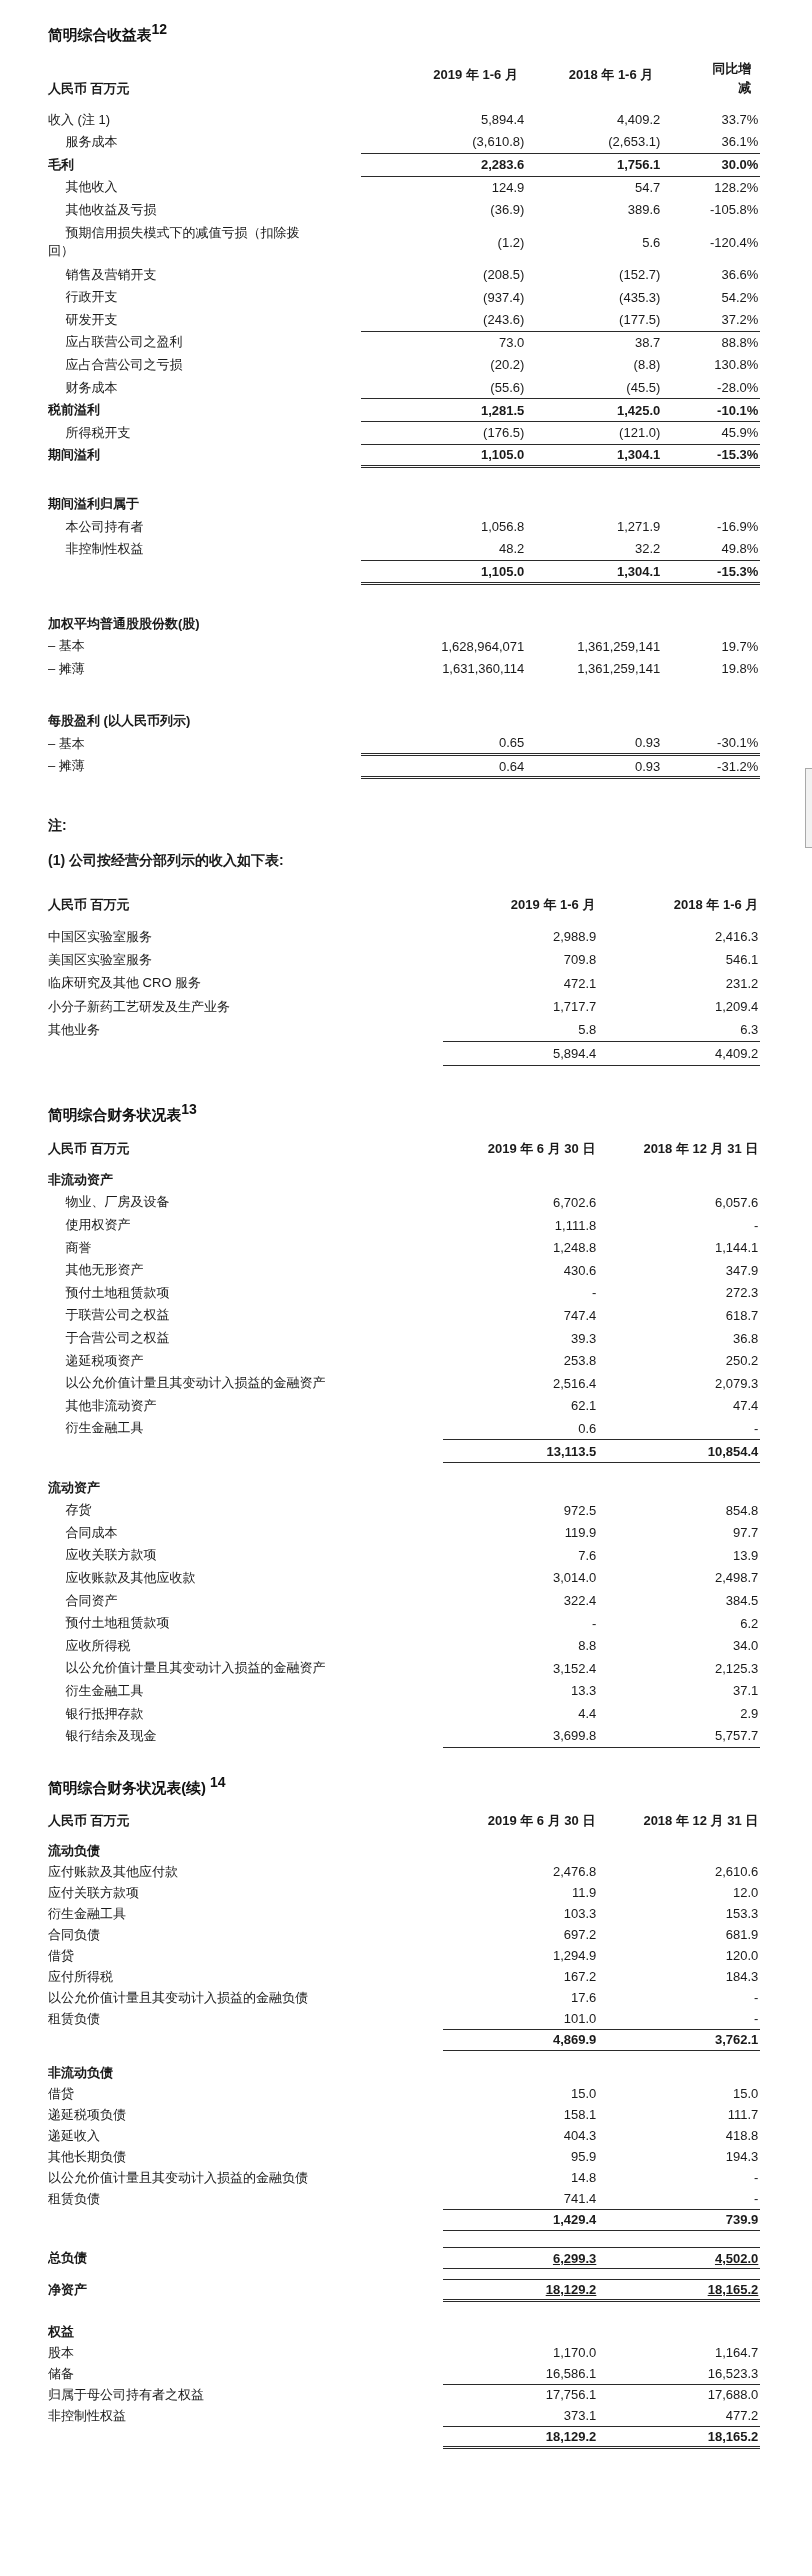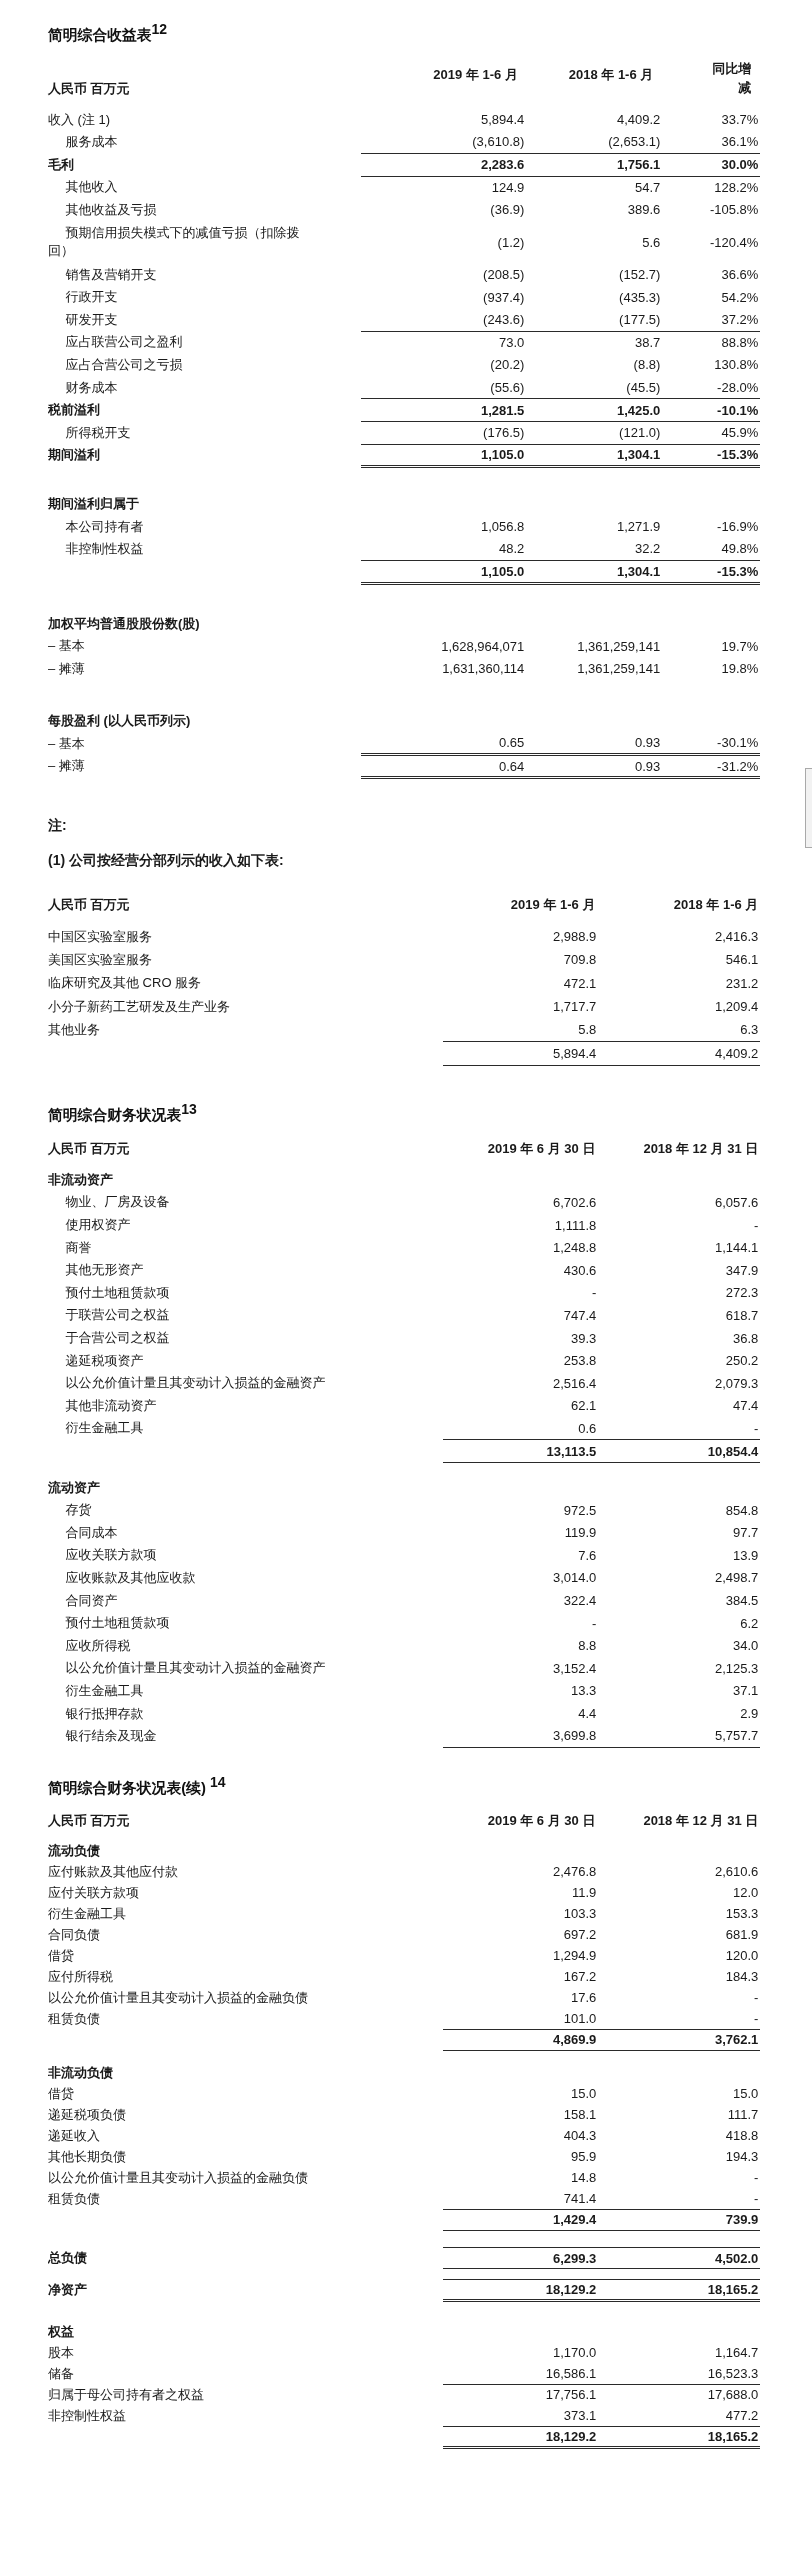--- a/index.html
+++ b/index.html
@@ -36,21 +36,21 @@
   table.t2 tr{height:23.4px;}
   table.t4c tr{height:21px;}
   tr.spacer td{height:auto;}
   td.lbl{text-align:left;white-space:nowrap;overflow:hidden;}
   td.lbl.ind{padding-left:17.4px;}
   td.lbl .wrap2{padding-left:0;}
   td.num{text-align:right;padding-right:1.7px;white-space:nowrap;}
   tr.b td{font-weight:bold;}
   td.rbs{border-bottom:0.9px solid #2a2a2a;}
   td.rbd{border-bottom:3.5px double #2a2a2a;margin-top:16px;}
-  td.rts{border-top:0.9px solid #2a2a2a;}
+  td.rts{border-top:0.9px solid #2a2a2a;text-decoration:underline;}
   
   .note-head{font-weight:bold;margin-top:38px;font-size:14px;}
   .note-line{font-weight:bold;margin-top:17.4px;font-size:14px;}
   
   .scroll-thumb{
     position:absolute;top:768px;right:0px;width:7.8px;height:80px;
     background:#f2f2f2;border:0.9px solid #a9a9a9;box-sizing:border-box;
   }
 </style>
 </head>

